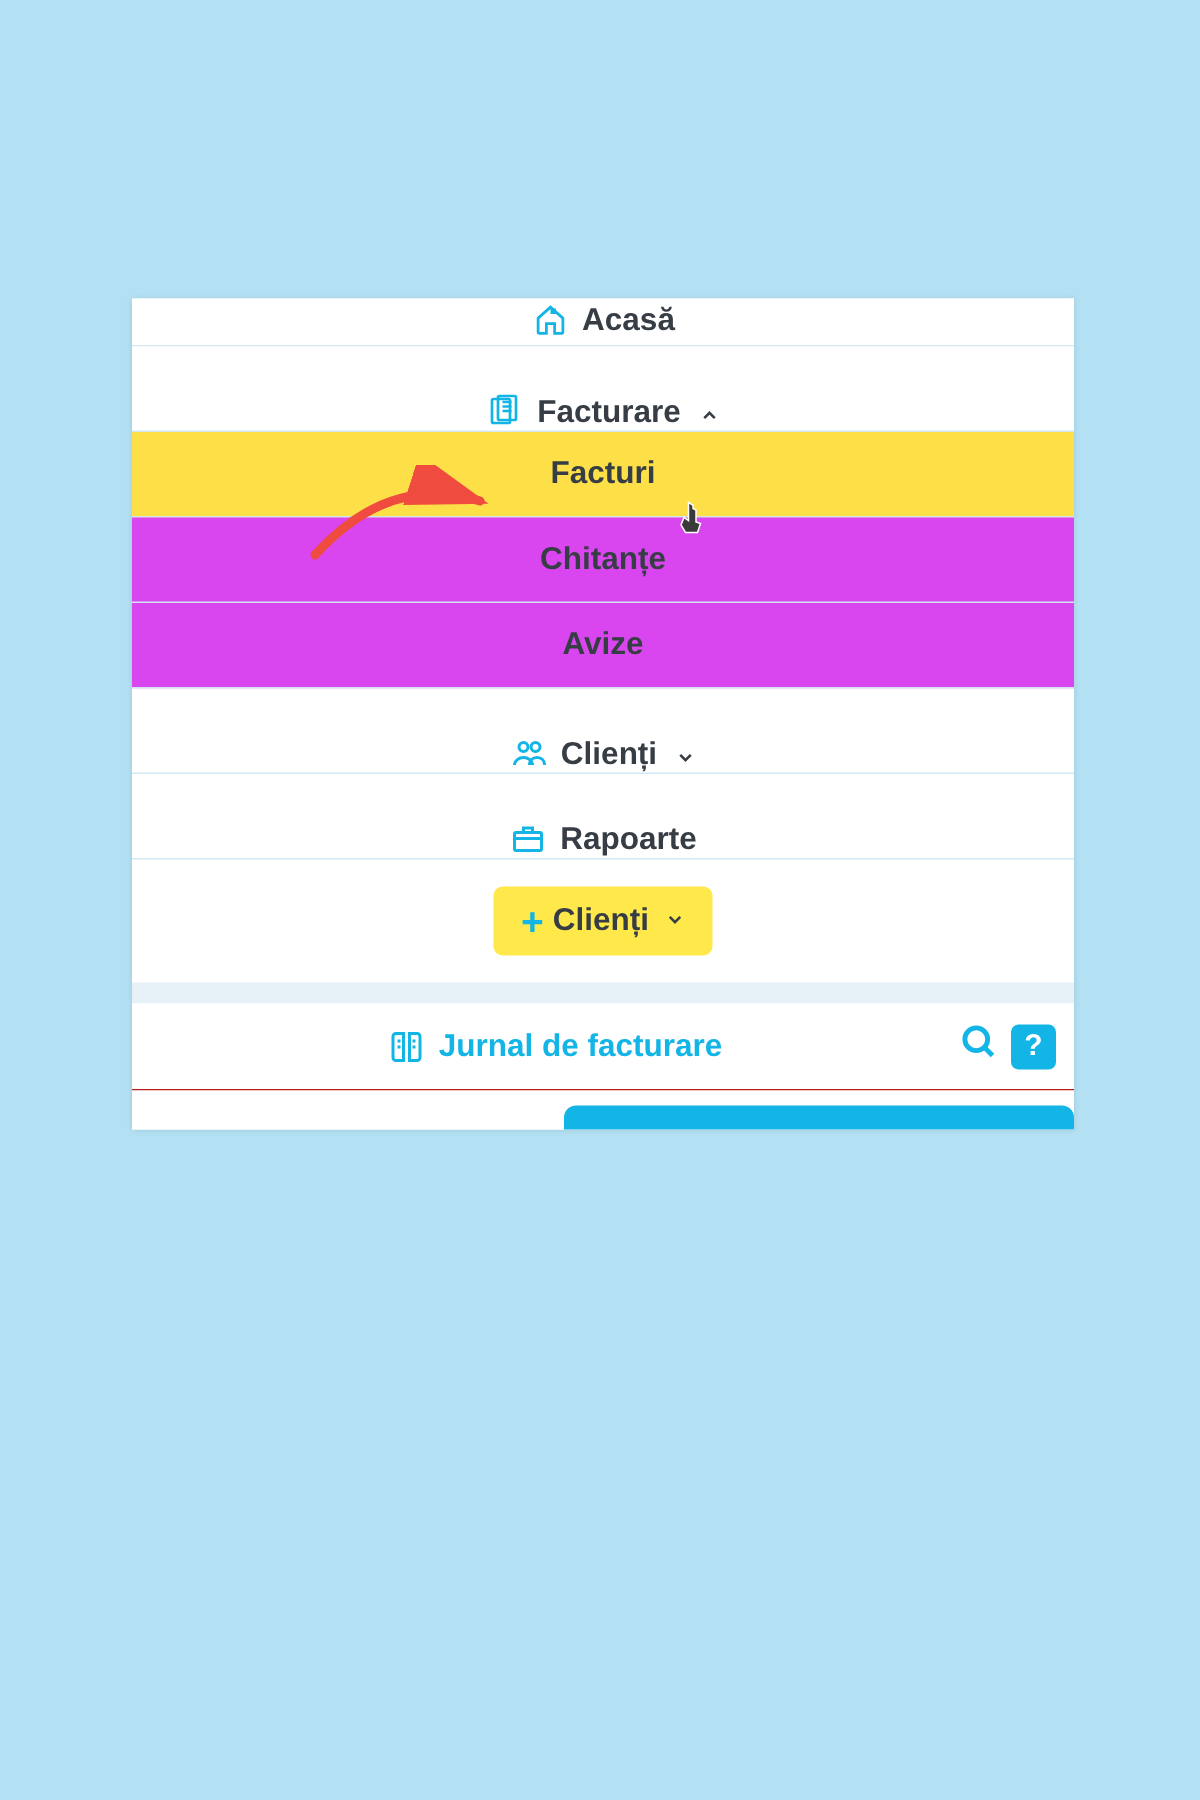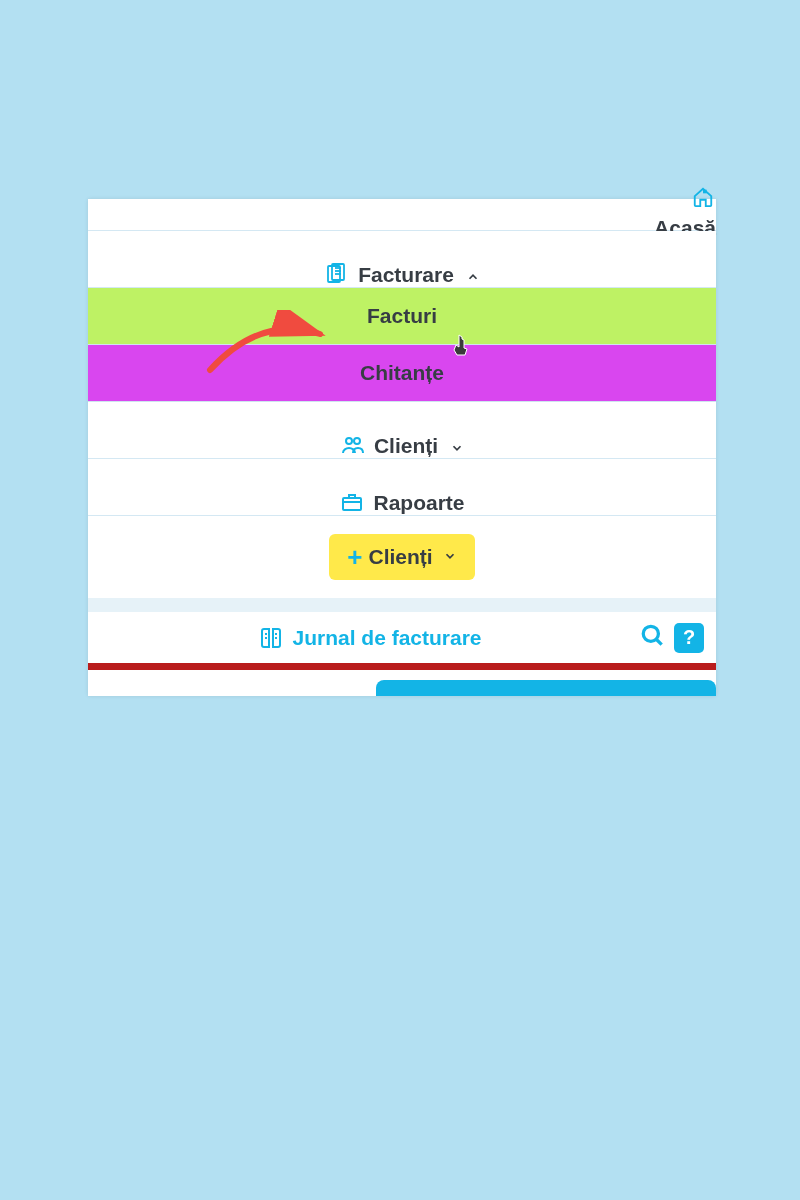--- a/index.html
+++ b/index.html
@@ -25,21 +25,21 @@
     align-items: flex-end;
     justify-content: center;
     gap: 8px;
     font-size: 21px;
     font-weight: 600;
     color: #373d44;
     border-bottom: 1px solid #d4e8f3;
     background: #fff;
     cursor: pointer;
   }
-  .nav-item.first { height: 32px; align-items: flex-end; padding-bottom: 4px; flex-direction: column; }
+  .nav-item.first { height: 32px; align-items: flex-end; padding-bottom: 4px; }
   .nav-icon {
     display: inline-flex;
     align-items: center;
     justify-content: center;
     width: 26px;
     height: 26px;
     color: #13b4e6;
   }
   .caret { font-size: 14px; color: #373d44; margin-left: 4px; }
   .submenu {
@@ -51,21 +51,21 @@
     align-items: center;
     justify-content: center;
     font-size: 21px;
     font-weight: 600;
     color: #373d44;
     border-bottom: 1px solid #cfe4ef;
     background: #d946ef;
     cursor: pointer;
   }
   .sub-item.highlight {
-    background: #bef264;
+    background: #fde047;
   }
   .add-row {
     height: 82px;
     display: flex;
     align-items: center;
     justify-content: center;
     background: #fff;
   }
   .add-button {
     display: inline-flex;
@@ -88,21 +88,21 @@
   .footer-pad {
     height: 14px;
     background: #e6f2f8;
   }
   .footer {
     height: 58px;
     background: #fff;
     display: flex;
     align-items: center;
     padding: 0 12px;
-    border-bottom: 7px solid #b91c1c;
+    border-bottom: 1px solid #b91c1c;
   }
   .journal {
     flex: 1;
     display: flex;
     align-items: center;
     justify-content: center;
     gap: 8px;
     color: #13b4e6;
     font-size: 21px;
     font-weight: 600;
@@ -190,20 +190,23 @@
         </svg>
     </span>
   </div>
 
   <div class="submenu">
     <div class="sub-item highlight">
       <span>Facturi</span>
     </div>
     <div class="sub-item">
       <span>Chitanțe</span>
+    </div>
+    <div class="sub-item">
+      <span>Avize</span>
     </div>
   </div>
 
   <div class="nav-item">
     <span class="nav-icon">
       <svg width="24" height="24" viewBox="0 0 24 24" fill="none" stroke="currentColor" stroke-width="2">
           <circle cx="8" cy="8" r="3"></circle>
           <circle cx="16" cy="8" r="3"></circle>
           <path d="M2 20c0-3 3-5 6-5s6 2 6 5"></path>
           <path d="M12 20c0-3 2-5 5-5s5 2 5 5"></path>

